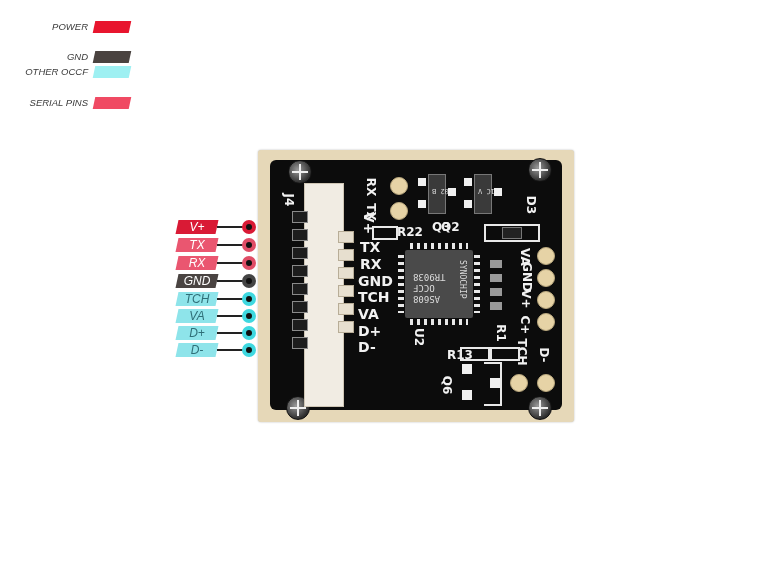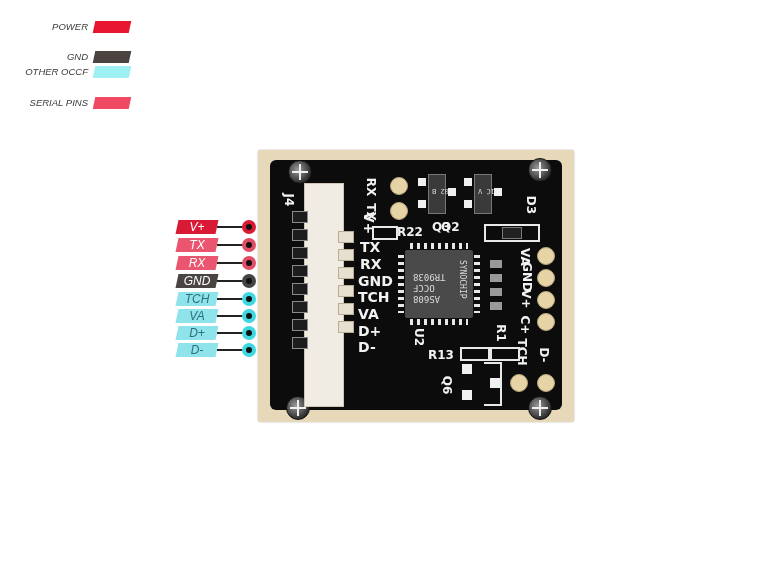--- a/index.html
+++ b/index.html
@@ -198,20 +198,20 @@
 <div class="silk small" style="left:508px;top:345px;transform:rotate(90deg);">TCH</div>
 <div class="silk small" style="left:536px;top:348px;transform:rotate(90deg);">D-</div>
 <div class="pad" style="left:537px;top:247px;"></div>
 <div class="pad" style="left:537px;top:269px;"></div>
 <div class="pad" style="left:537px;top:291px;"></div>
 <div class="pad" style="left:537px;top:313px;"></div>
 <div class="pad" style="left:510px;top:374px;"></div>
 <div class="pad" style="left:537px;top:374px;"></div>
 
 <div class="silk small" style="left:492px;top:326px;transform:rotate(90deg);">R1</div>
-<div class="silk small" style="left:428px;top:348px;">R13</div>
+<div class="silk small" style="left:447px;top:348px;">R13</div>
 <div class="outline" style="left:460px;top:347px;width:26px;height:10px;"></div>
 <div class="outline" style="left:490px;top:347px;width:26px;height:10px;"></div>
 <div class="silk small" style="left:438px;top:378px;transform:rotate(90deg);">Q6</div>
 <div class="smd-pad" style="left:462px;top:364px;width:10px;height:10px;"></div>
 <div class="smd-pad" style="left:462px;top:390px;width:10px;height:10px;"></div>
 <div class="smd-pad" style="left:490px;top:378px;width:10px;height:10px;"></div>
 <div class="outline" style="left:484px;top:362px;width:16px;height:40px;border-left:none;"></div>
 
 </body></html>

